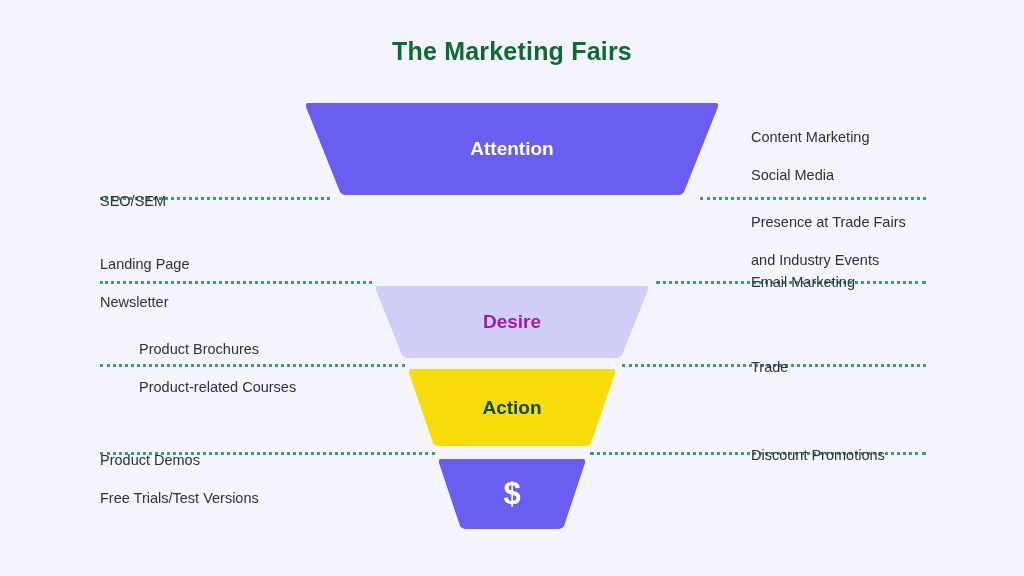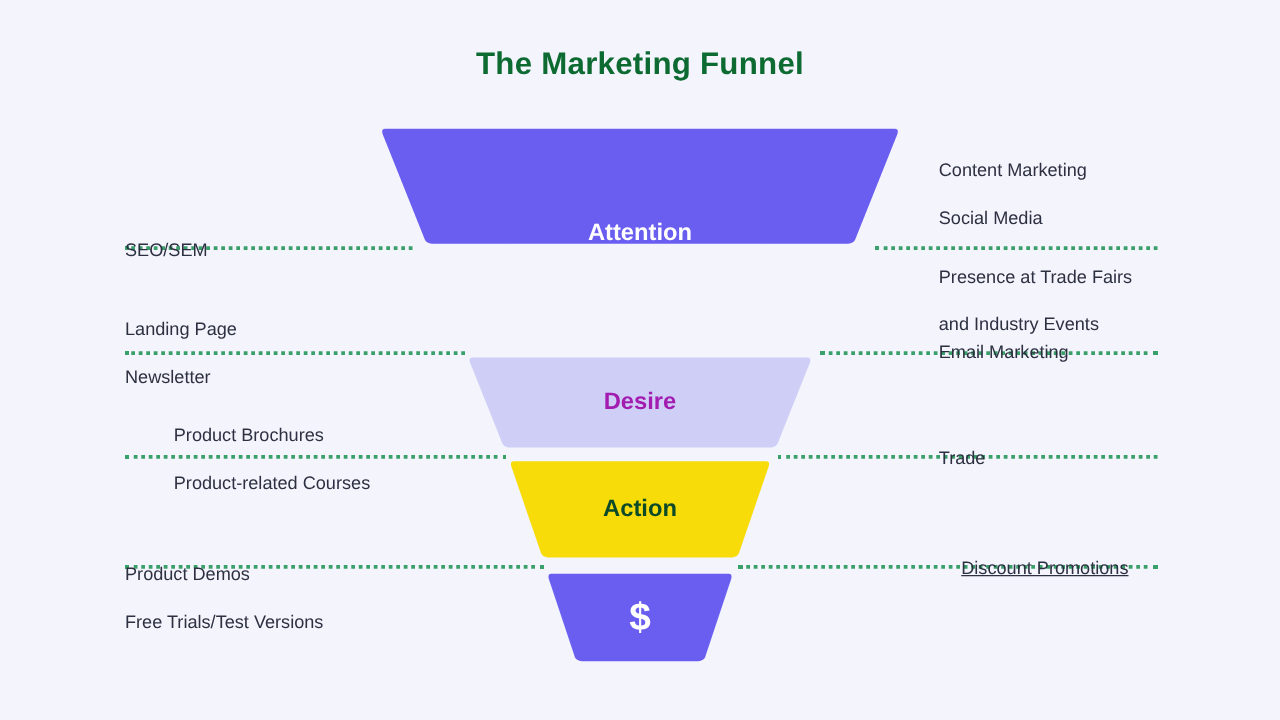--- a/index.html
+++ b/index.html
@@ -90,42 +90,42 @@
   }
   .note.left  { text-align: left; }
   .note.right { text-align: left; }
   .note .gap { display: block; height: 9px; }
 </style>
 </head>
 <body>
 
 <div id="stage">
 
-  <div id="title">The Marketing Funnel</div>
+  <div id="title">The Marketing Fairs</div>
 
   <div class="divider" style="top:197px">
     <div class="seg" style="left:100px; width:230px"></div>
     <div class="seg" style="left:700px; width:226px"></div>
   </div>
   <div class="divider" style="top:281px">
     <div class="seg" style="left:100px; width:272px"></div>
     <div class="seg" style="left:656px; width:270px"></div>
   </div>
   <div class="divider" style="top:364px">
     <div class="seg" style="left:100px; width:305px"></div>
     <div class="seg" style="left:622px; width:304px"></div>
   </div>
   <div class="divider" style="top:452px">
     <div class="seg" style="left:100px; width:335px"></div>
     <div class="seg" style="left:590px; width:336px"></div>
   </div>
 
   <div id="funnel">
 
-    <div class="band" style="left:300px; top:100px; width:424px; height:98px;align-items:flex-end;">
+    <div class="band" style="left:300px; top:100px; width:424px; height:98px;">
       <svg width="424" height="98" viewBox="0 0 424 98">
         <path d="M8,3 Q5,3 6,7 L40,92 Q42,95 46,95 L378,95 Q382,95 384,92 L418,7 Q419,3 416,3 Z" fill="#6a5ef0"></path>
       </svg>
       <span class="band-label" style="color:#ffffff">Attention</span>
     </div>
 
 
     <div class="band" style="left:372px; top:283px; width:280px; height:78px;">
       <svg width="280" height="78" viewBox="0 0 280 78">
         <path d="M6,3 Q3,3 4,7 L30,72 Q32,75 36,75 L244,75 Q248,75 250,72 L276,7 Q277,3 274,3 Z" fill="#cecef7"></path>
@@ -177,17 +177,17 @@
   </div>
 
   <div class="note right" style="left:751px; top:254px;">
     <span>Email Marketing</span>
   </div>
 
   <div class="note right" style="left:751px; top:339px;">
     <span>Trade</span>
   </div>
 
-  <div class="note right" style="left:769px; top:427px;text-decoration:underline;">
+  <div class="note right" style="left:751px; top:427px;">
     <span>Discount Promotions</span>
   </div>
 
 </div>
 
 </body></html>

